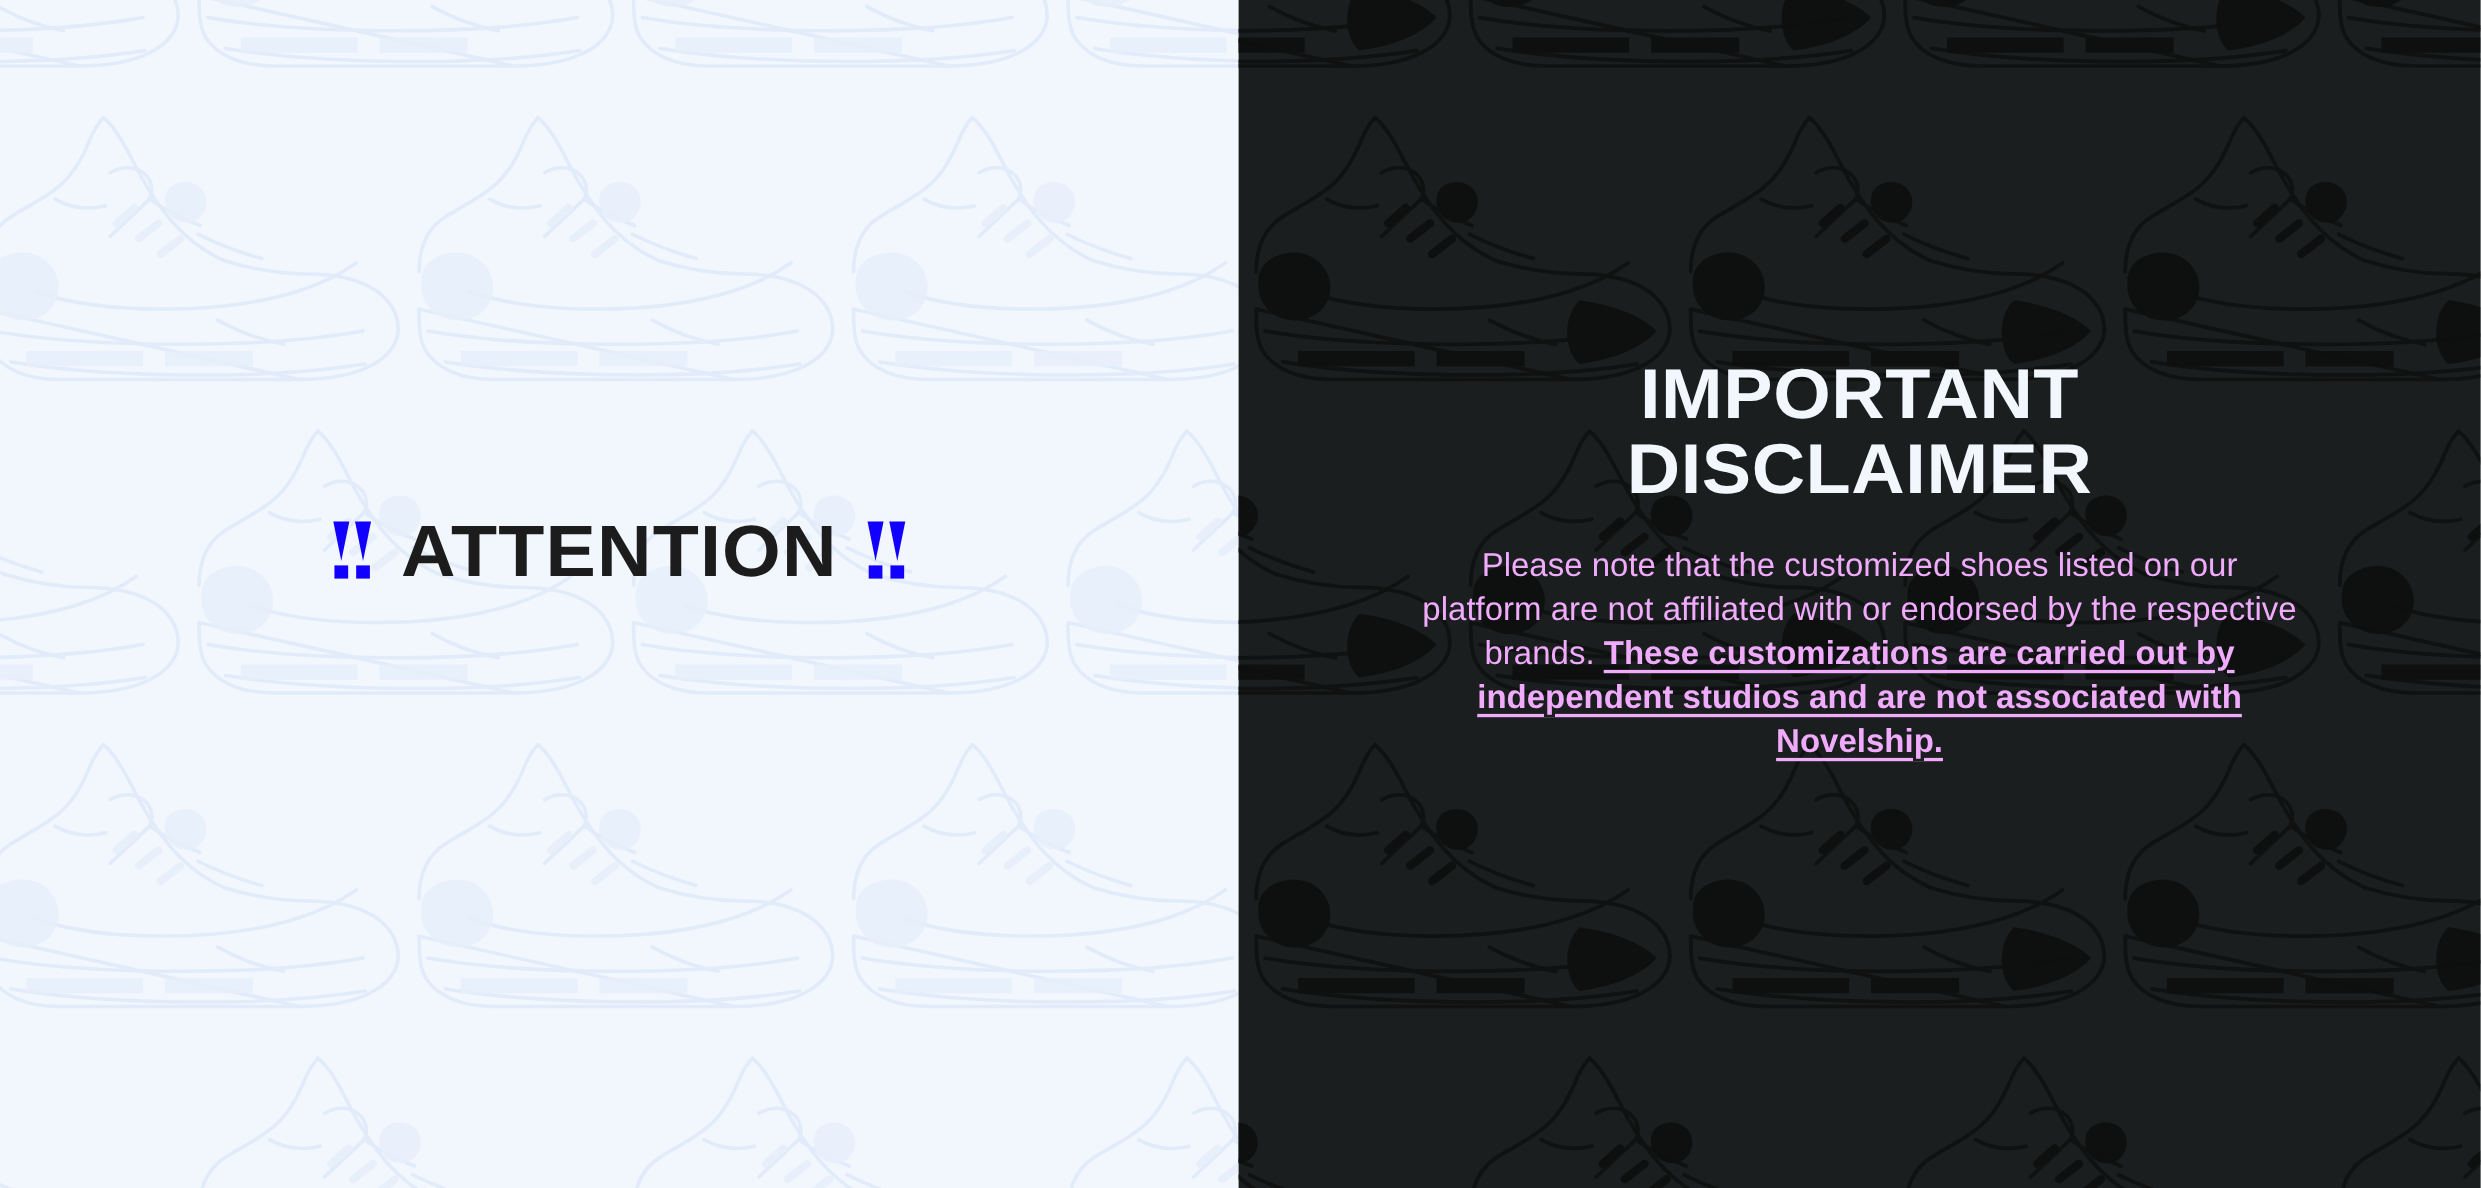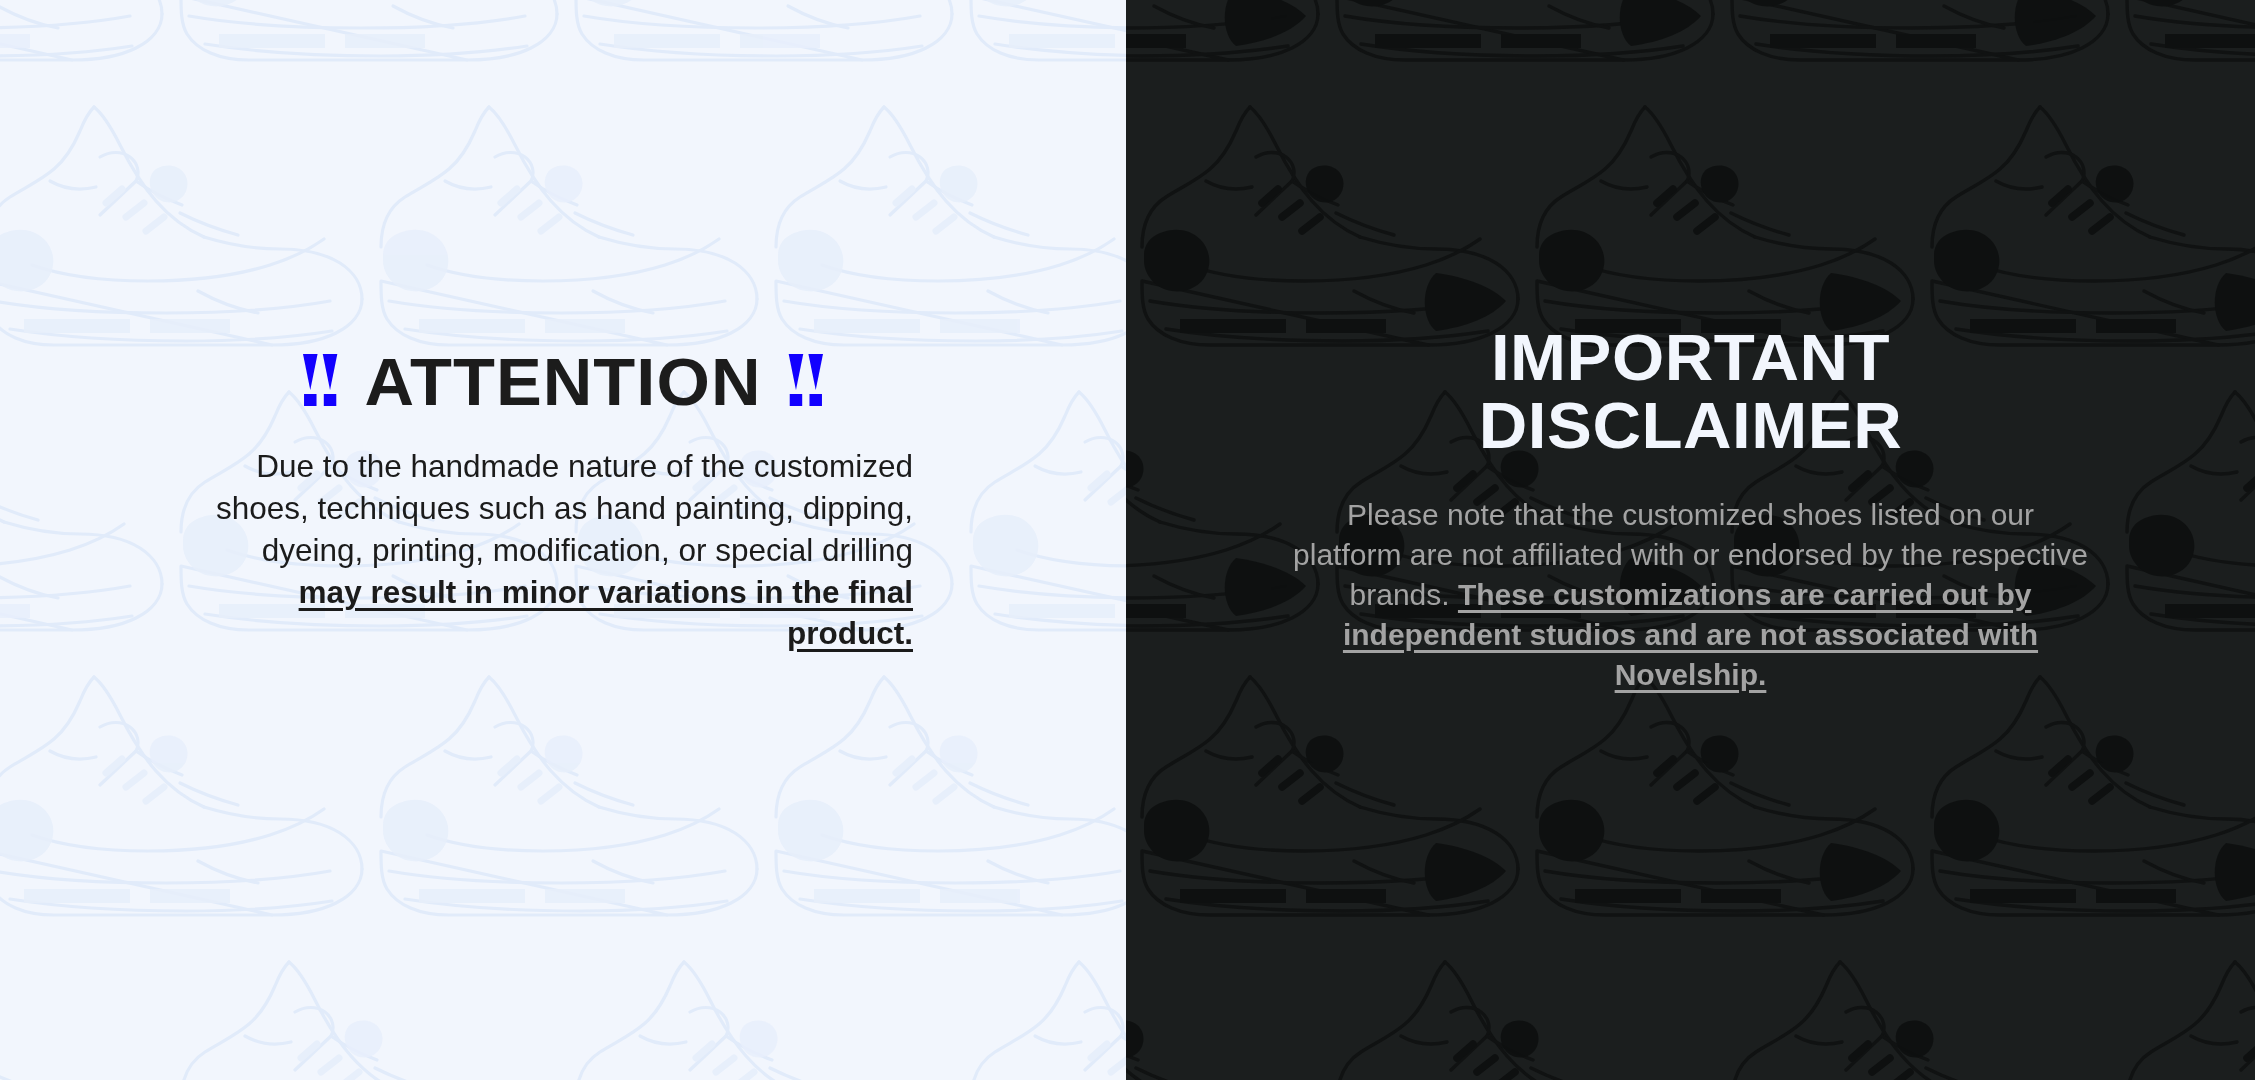--- a/index.html
+++ b/index.html
@@ -122,21 +122,21 @@
     color: #f2f6fd;
     font-weight: 800;
     letter-spacing: 0.5px;
     line-height: 1.06;
     transform: scaleX(1.05);
   }
   .content-right .body {
     margin: 34px auto 0;
     font-size: 30px;
     line-height: 1.33;
-    color: #a3a3a3;
+    color: #f0abfc;
     max-width: 800px;
     font-weight: 400;
   }
   .content-right .body .emph {
     font-weight: 700;
     text-decoration: underline;
     text-underline-offset: 5px;
     text-decoration-thickness: 2.5px;
   }
 
@@ -219,21 +219,20 @@
             <i></i>
             <i></i>
           </span>
         <span>ATTENTION</span>
         <span class="bang">
             <i></i>
             <i></i>
           </span>
       </h1>
 
-      <p class="body"><span>Due to the handmade nature of the customized shoes, techniques such as hand painting, dipping, dyeing, printing, modification, or special drilling </span><span class="emph">may result in minor variations in the final product.</span></p>
 
     </div>
   </section>
 
   <section class="panel panel-right">
 
     <div class="pattern">
       <svg viewBox="0 0 1209 1160" preserveAspectRatio="xMidYMid slice" xmlns="http://www.w3.org/2000/svg">
         <defs>
           <g id="shoe-d">

